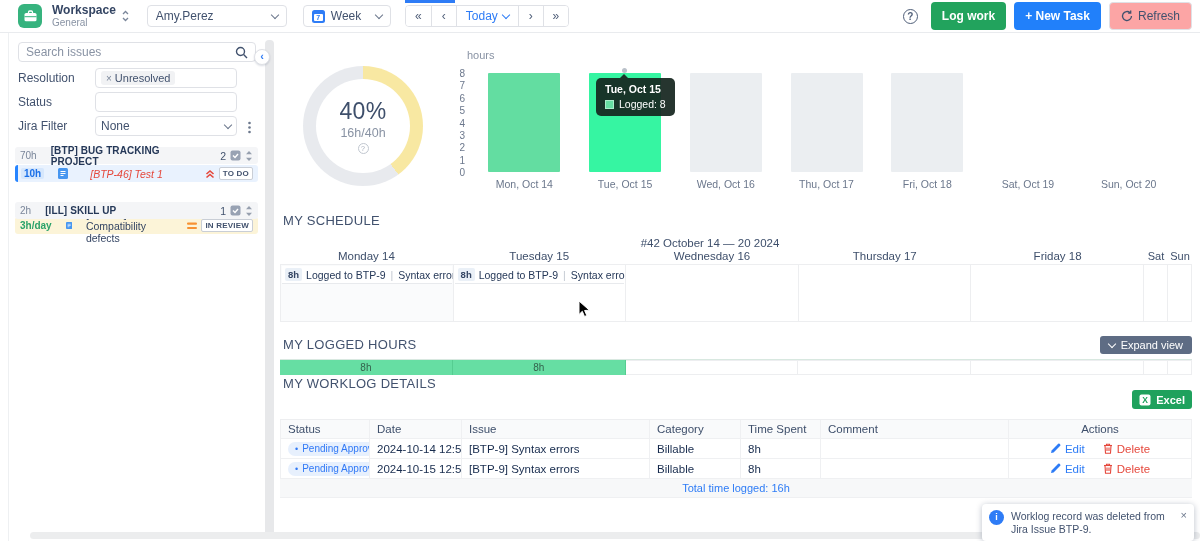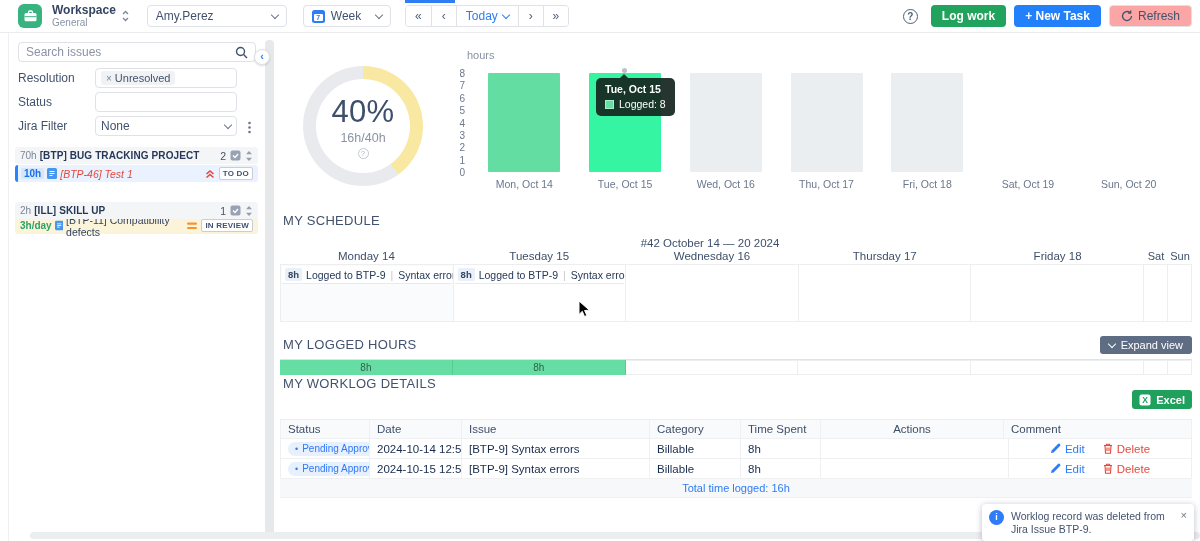--- a/index.html
+++ b/index.html
@@ -26,21 +26,21 @@
   .cal-icon span { position:absolute; left:2px; right:2px; top:4px; bottom:1.5px; background:#fff; border-radius:1px;
     font-size:7px; font-weight:700; color:#2E7CF6; display:flex; align-items:center; justify-content:center; }
   .nav-group { display:flex; height:22px; border:1px solid #DFE1E6; border-radius:4px; overflow:hidden; margin-left:4px; background:#fff; }
   .nav-btn { min-width:25px; padding:0 6px; display:flex; align-items:center; justify-content:center; gap:5px;
     font-size:12px; color:#505F79; background:#fff; border:none; border-left:1px solid #DFE1E6; cursor:pointer; }
   .nav-btn:first-child { border-left:none; }
   .nav-today { color:#2E7CF6; padding:0 9px; }
   .right-group { margin-left:auto; display:flex; align-items:center; gap:8px; }
   .help-circle { width:15px; height:15px; border-radius:50%; border:1.5px solid #505F79; color:#505F79;
     font-size:10px; font-weight:700; display:flex; align-items:center; justify-content:center; margin-right:5px; }
-  .btn { height:22px; border:none; border-radius:4px; font-size:12px; font-weight:700; color:#fff;
+  .btn { height:28px; border:none; border-radius:4px; font-size:12px; font-weight:700; color:#fff;
     display:flex; align-items:center; gap:5px; padding:0 11px; cursor:pointer; font-family:inherit; }
   .btn-green { background:#22A35D; }
   .btn-blue { background:#2180FA; }
   .btn-white { background:#fca5a5; color:#42526E; border:1px solid #DFE1E6; font-weight:400; }
   .top-strip { position:absolute; left:405px; top:0; width:50px; height:3px; background:#2E7CF6; z-index:5; }
 
   
   .left-rail-line { position:absolute; left:8px; top:33px; bottom:0; width:1px; background:#EEF0F2; }
   .corner-circle { position:absolute; left:-9px; top:15px; width:18px; height:18px; border-radius:50%;
     background:#fff; border:1px solid #DFE1E6; z-index:2; }
@@ -51,46 +51,46 @@
   .filter-row { position:absolute; left:18px; width:219px; height:20px; display:flex; align-items:center; }
   .filter-label { width:77px; font-size:12px; color:#42526E; flex:none; }
   .filter-field { flex:1; height:20px; border:1px solid #DFE1E6; border-radius:4px; background:#fff;
     display:flex; align-items:center; padding:0 5px; font-size:12px; color:#42526E; gap:4px; }
   .tag { background:#F1F2F4; border-radius:3px; font-size:11px; color:#42526E; display:flex; align-items:center;
     gap:3px; padding:1px 5px; }
   .tag .x { color:#7A869A; font-size:10px; }
   .dots-btn { position:absolute; left:243px; top:120px; width:12px; height:14px; display:flex; align-items:center; justify-content:center; cursor:pointer; }
 
   .issue-row { position:absolute; left:15px; width:243px; height:17px; border-radius:3px; display:flex;
-    align-items:center; gap:3px; padding:0 5px; font-size:10.5px; }
+    align-items:center; gap:14px; padding:0 5px; font-size:10.5px; }
   .row-gray { background:#F4F5F7; }
   .row-blue { background:#E9F2FE; border-left:3px solid #2684FF; padding-left:3px; }
   .row-yellow { background:#FCF4D8; }
   .hrs { font-size:10px; color:#7A869A; flex:none; }
   .hrs-blue { color:#1A6FE8; background:#D6E7FC; border-radius:2px; padding:0 3px; font-weight:700; }
   .hrs-green { color:#2BA26A; font-weight:700; }
   .it-bold { font-weight:700; color:#253858; font-size:10px; letter-spacing:.1px; }
-  .it-red { color:#E5483C; font-style:italic; }
+  .it-red { color:#E5483C; font-style:italic;margin-left:8px; }
   .it-norm { color:#344563; }
   .row-right { margin-left:auto; display:flex; align-items:center; gap:4px; }
   .count { font-size:10.5px; color:#42526E; }
   .badge { border:1px solid #C9CED6; background:#fff; border-radius:2px; font-size:8px; font-weight:700;
     color:#42526E; padding:1px 3px; letter-spacing:.2px; white-space:nowrap; }
 
   .divider-v { position:absolute; left:265px; top:40px; bottom:4px; width:9px; background:#E7E8EA; border-radius:4px; }
   .collapse-btn { position:absolute; left:254px; top:49px; width:16px; height:16px; border-radius:50%; background:#fff;
     border:1px solid #DFE1E6; box-shadow:0 1px 2px rgba(9,30,66,.15); display:flex; align-items:center; justify-content:center;
     z-index:2; cursor:pointer; }
   .collapse-btn span { color:#2E7CF6; font-size:11px; font-weight:700; line-height:1; margin-top:-1px; }
 
   
   .donut { position:absolute; left:303px; top:66px; width:120px; height:120px; border-radius:50%; }
   .donut-hole { position:absolute; inset:13px; border-radius:50%; background:#fff; display:flex; flex-direction:column;
     align-items:center; justify-content:center; }
-  .donut-pct { font-size:31px; color:#3E4F6B; letter-spacing:.3px; }
+  .donut-pct { font-size:23px; color:#3E4F6B; letter-spacing:.3px; }
   .donut-sub { font-size:12.5px; color:#8993A4; margin-top:1px; }
   .donut-q { width:11px; height:11px; border:1px solid #C1C7D0; border-radius:50%; color:#A5ADBA; font-size:7px;
     display:flex; align-items:center; justify-content:center; margin-top:3px; }
 
   
   .chart { position:absolute; left:450px; top:45px; width:742px; height:150px; }
   .chart-ylabel { position:absolute; left:17px; top:4px; font-size:11px; color:#8993A4; }
   .y-axis { position:absolute; left:0; top:28px; width:15px; height:99px; }
   .y-axis span { position:absolute; right:0; transform:translateY(-50%); font-size:10px; color:#6B778C; }
   .slots, .x-labels { position:absolute; left:24px; width:705px; display:flex; }
@@ -470,22 +470,22 @@
     <span>Excel</span>
   </button>
 
   <div class="wl-table">
     <div class="wl-row wl-head">
       <div class="wl-cell c1">Status</div>
       <div class="wl-cell c2">Date</div>
       <div class="wl-cell c3">Issue</div>
       <div class="wl-cell c4">Category</div>
       <div class="wl-cell c5">Time Spent</div>
+      <div class="wl-cell c6">Comment</div>
       <div class="wl-cell c7">Actions</div>
-      <div class="wl-cell c6">Comment</div>
     </div>
 
     <div class="wl-row">
       <div class="wl-cell c1">
         <span class="pill">Pending Approval</span>
       </div>
       <div class="wl-cell c2">2024-10-14 12:54</div>
       <div class="wl-cell c3">[BTP-9] Syntax errors</div>
       <div class="wl-cell c4">Billable</div>
       <div class="wl-cell c5">8h</div>

